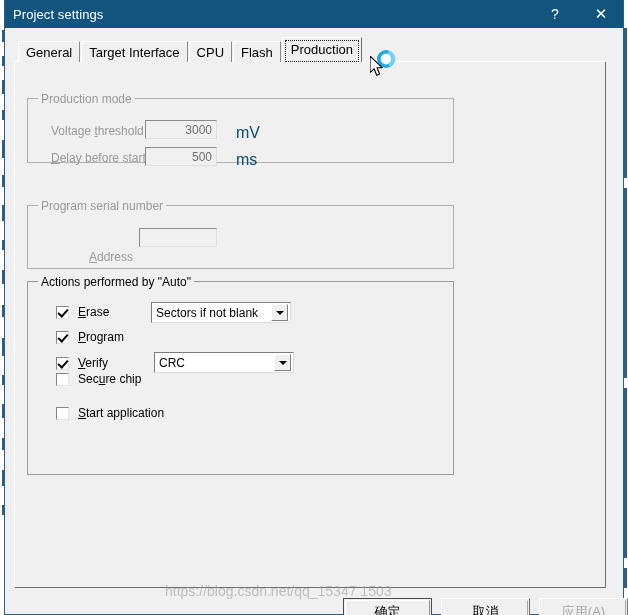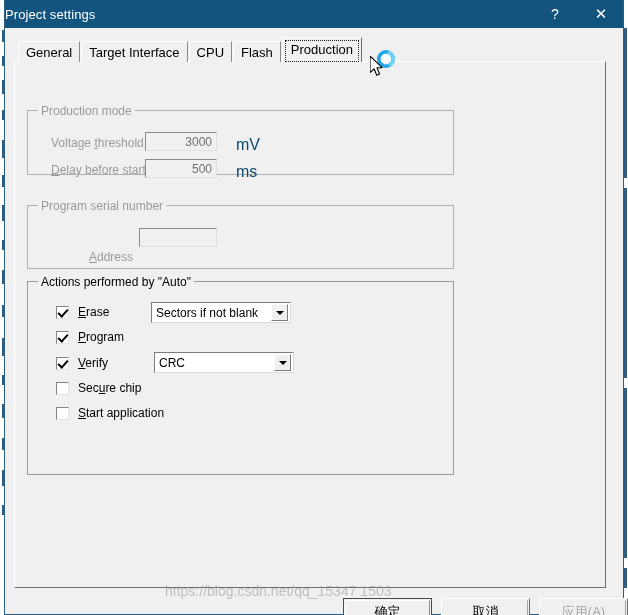--- a/index.html
+++ b/index.html
@@ -59,21 +59,21 @@
   
   #titlebar {
     position: relative;
     height: 28px;
     background: #12547e;
     color: #ffffff;
     display: flex;
     align-items: center;
   }
   #title-text {
-    margin-left: 0;
+    margin-left: 8px;
     font-size: 13px;
     letter-spacing: 0.1px;
     color: #ffffff;
     white-space: nowrap;
   }
   .tb-btn {
     position: absolute;
     top: 0;
     height: 28px;
     width: 44px;
@@ -425,21 +425,21 @@
         <span>Flash</span>
       </div>
       <div class="tab active">
         <span>Production</span>
         <span class="focus-rect"></span>
       </div>
     </div>
 
     <div id="tabpage">
 
-      <div class="group" style="left:12px; top:48px; width:427px; height:65px;">
+      <div class="group" style="left:12px; top:36px; width:427px; height:65px;">
         <span class="group-title">Production mode</span>
 
         <span class="lbl" style="left:23px; top:25px;">Voltage <u>t</u>hreshold</span>
         <div class="textbox" style="left:117px; top:21px; width:72px; height:19px;">
           <span>3000</span>
         </div>
         <span class="unit" style="left:196px; top:25px;">mV</span>
 
         <span class="lbl" style="left:23px; top:52px;"><u>D</u>elay before start</span>
         <div class="textbox" style="left:117px; top:48px; width:72px; height:19px;">
@@ -480,21 +480,21 @@
           <span class="cbox checked"></span>
           <span class="cblabel"><u>V</u>erify</span>
         </div>
         <div class="combo" style="left:126px; top:70px; width:140px;">
           <span class="combo-text">CRC</span>
           <span class="combo-arrow">
               <i class="tri"></i>
             </span>
         </div>
 
-        <div class="cbrow" style="left:28px; top:99px;">
+        <div class="cbrow" style="left:28px; top:90px;">
           <span class="cbox"></span>
           <span class="cblabel">Sec<u>u</u>re chip</span>
         </div>
 
         <div class="cbrow" style="left:28px; top:124px;">
           <span class="cbox"></span>
           <span class="cblabel"><u>S</u>tart application</span>
         </div>
       </div>
 

